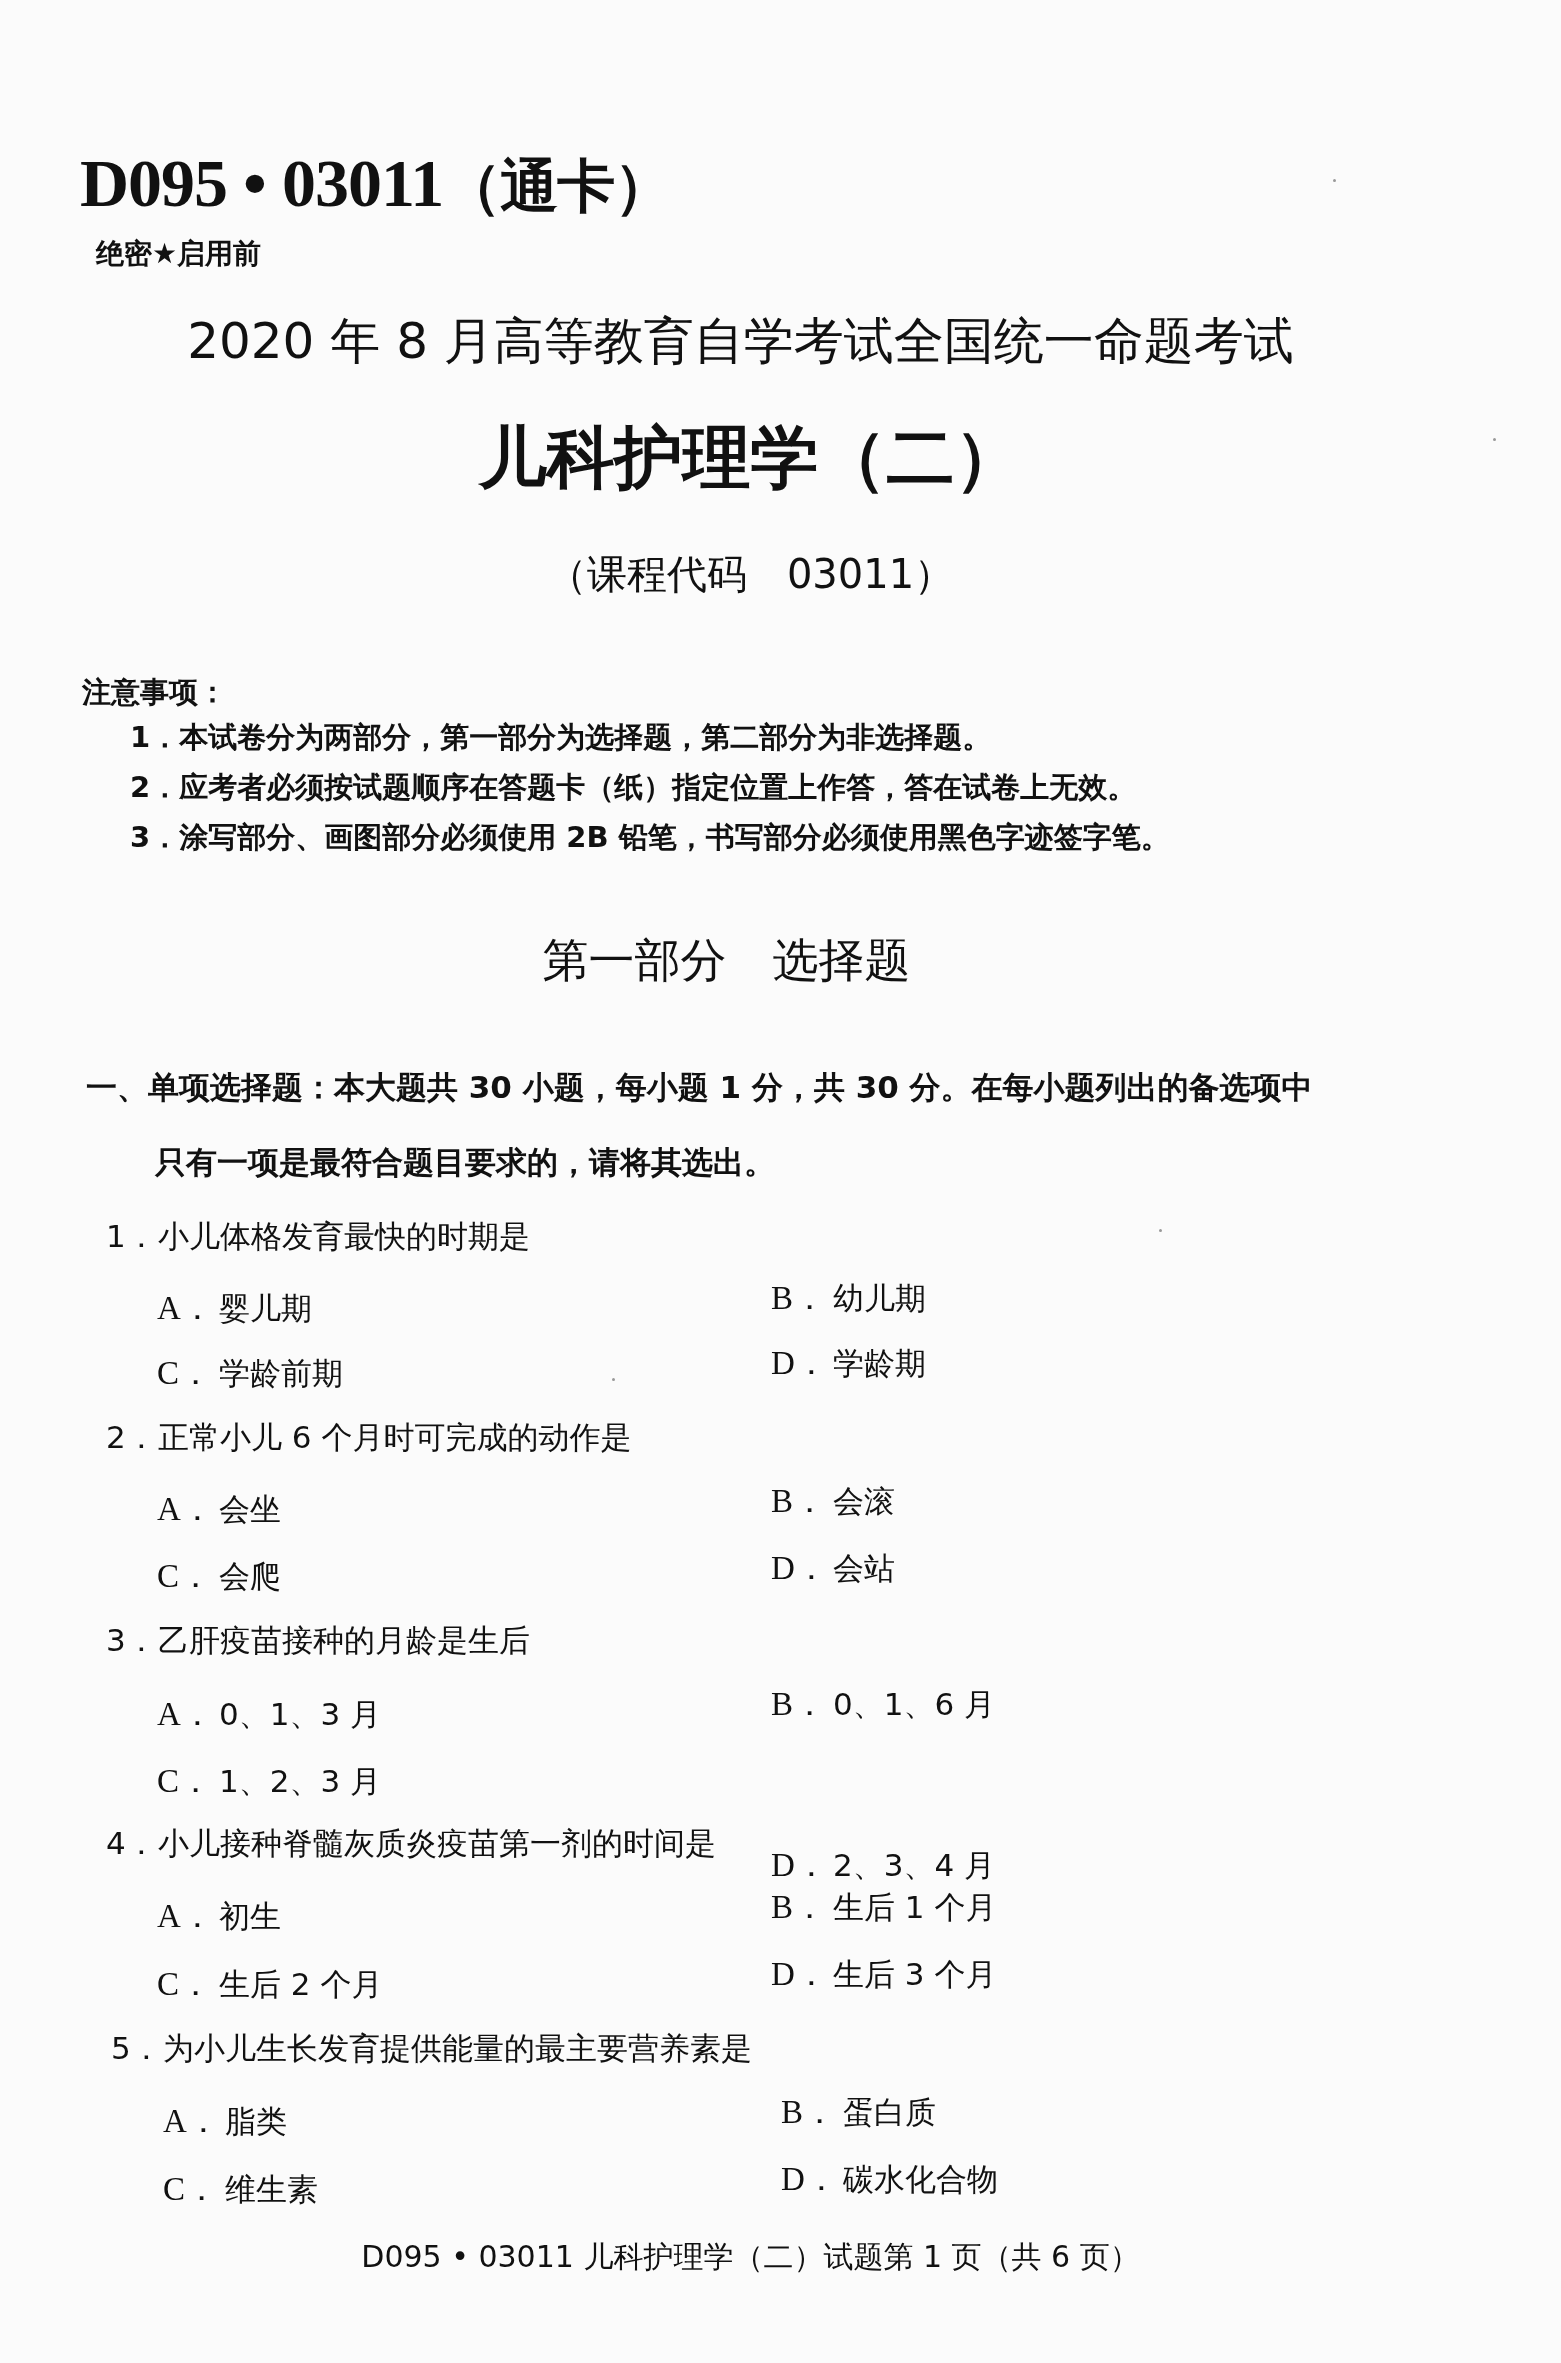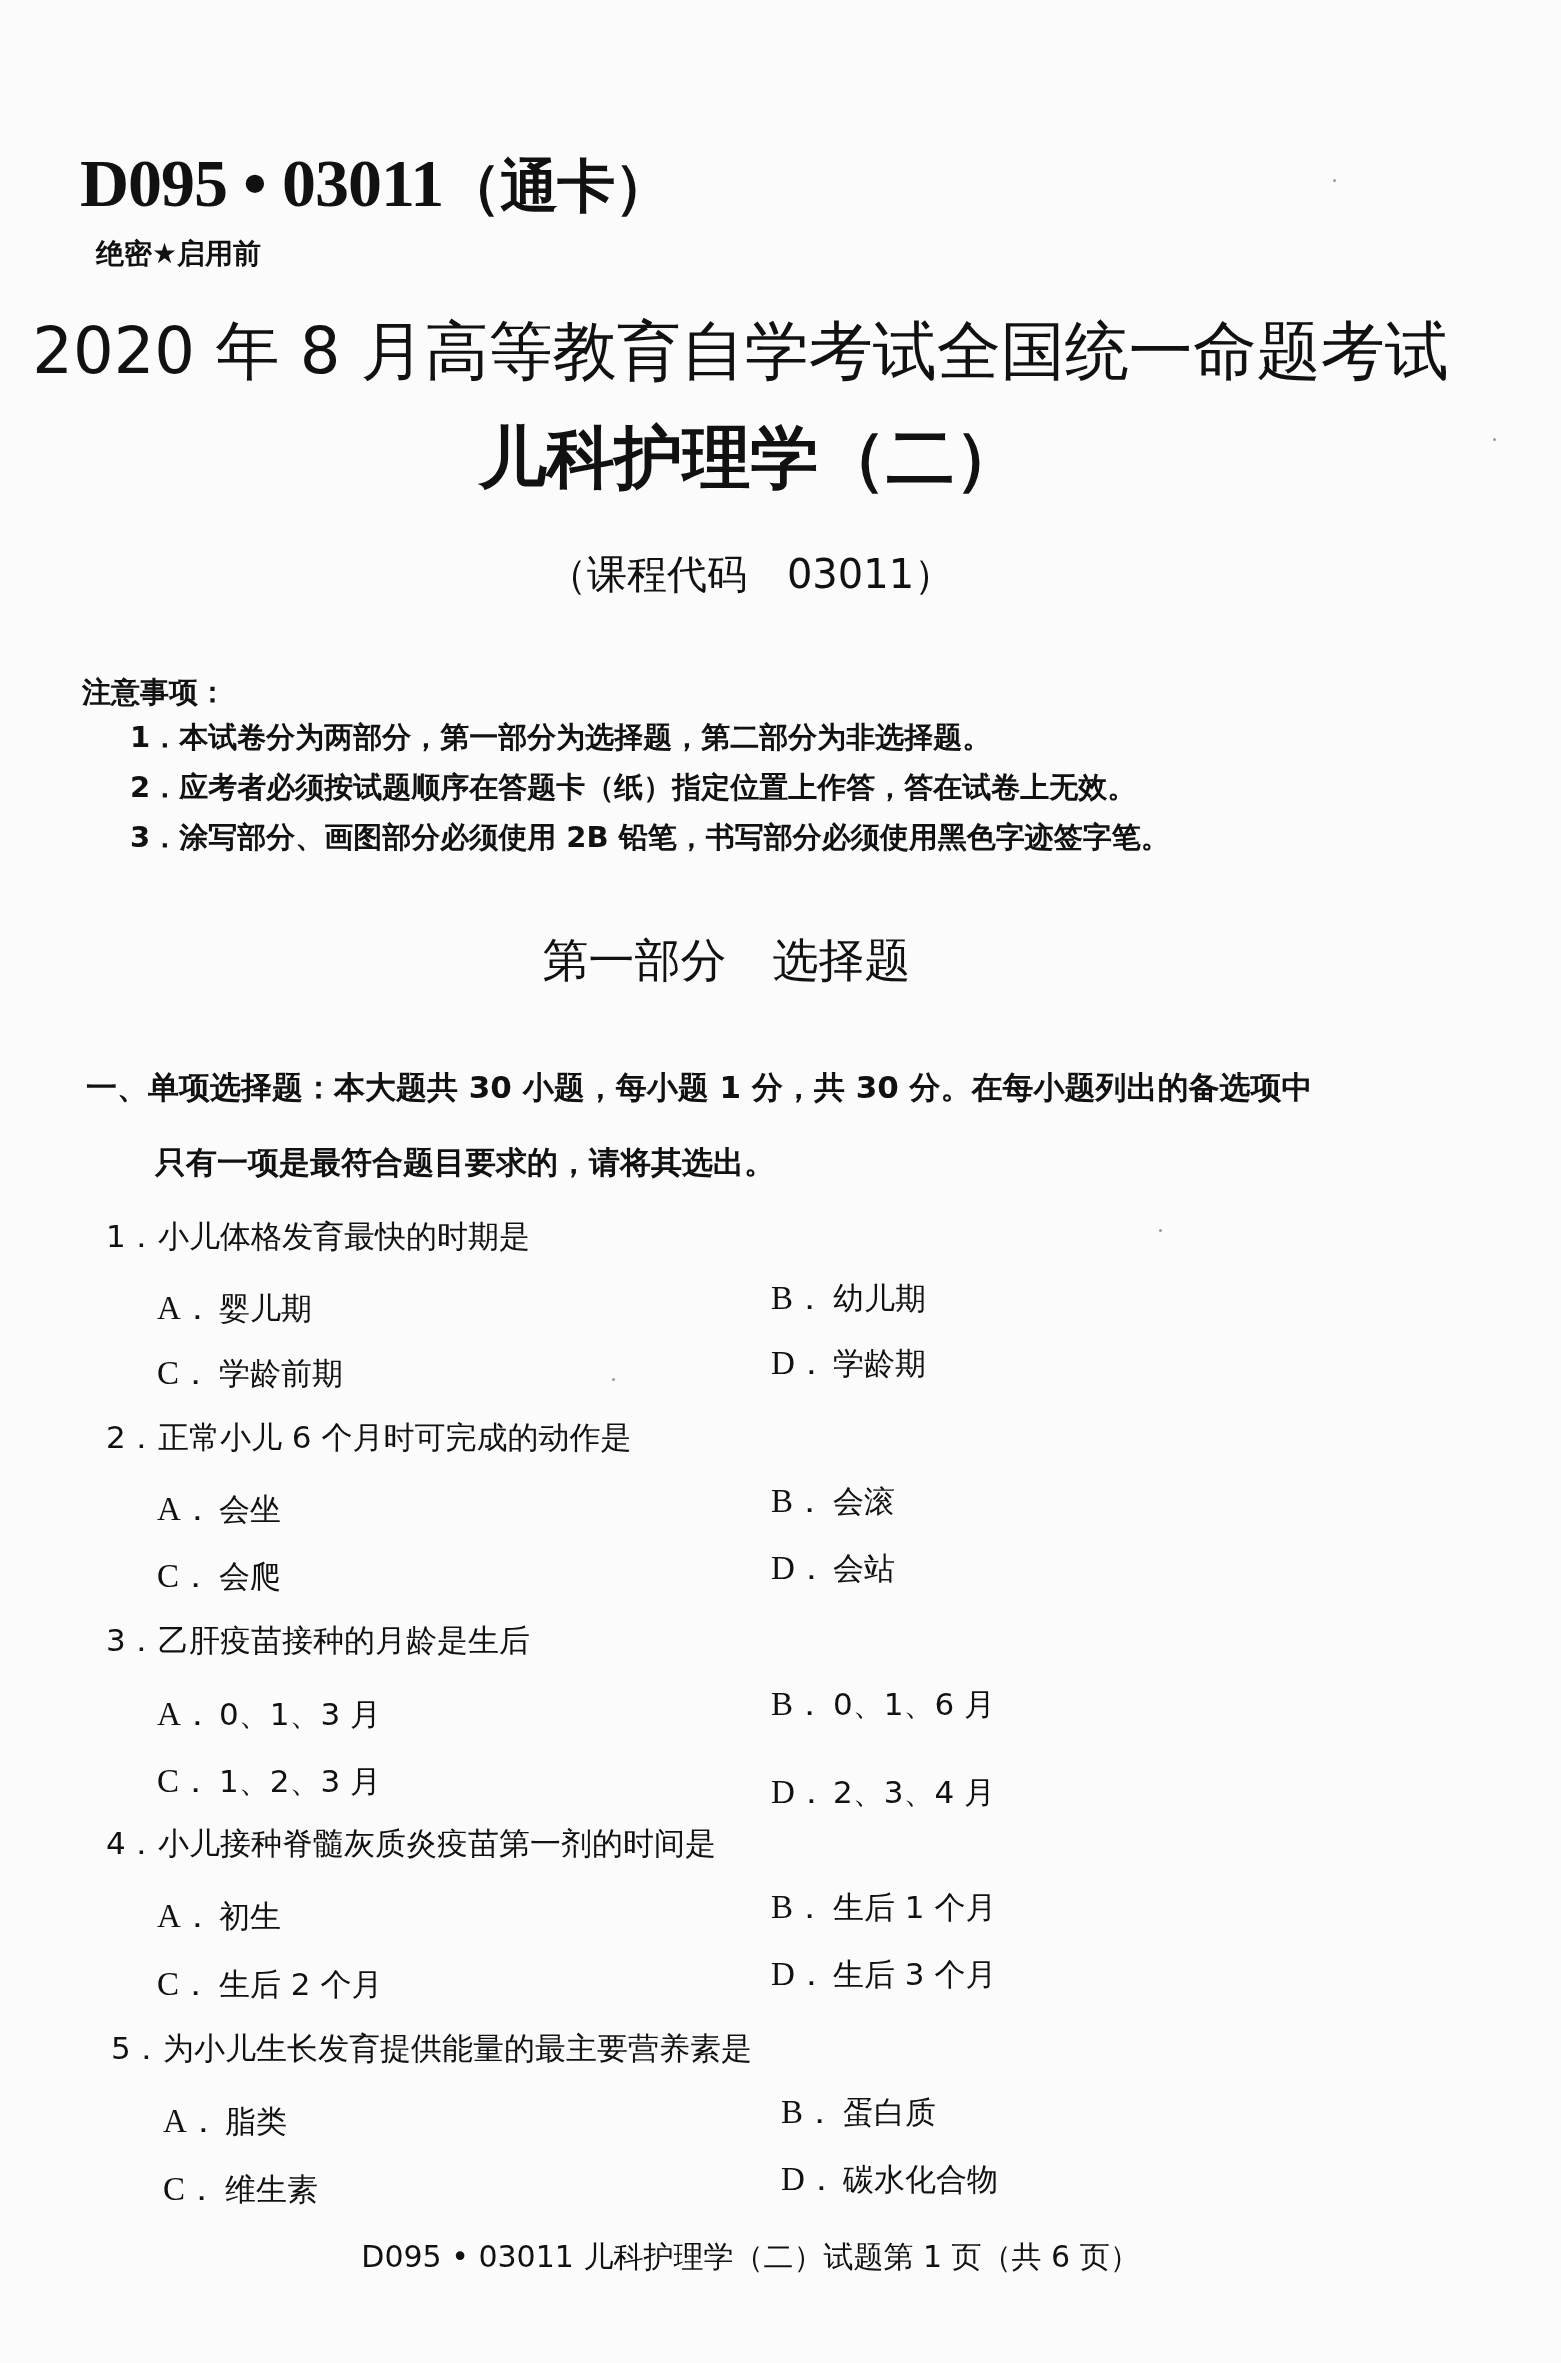--- a/index.html
+++ b/index.html
@@ -10,21 +10,21 @@
     font-family: "DejaVu Sans", "Liberation Sans", sans-serif;
   }
   .abs { position: absolute; white-space: nowrap; }
   .code-header {
     left: 80px; top: 149px;
     font-family: "Liberation Serif", "DejaVu Serif", serif;
     font-weight: bold; font-size: 68px; letter-spacing: -1px; line-height: 1;
   }
   .code-header .cn { font-family: Liberation Serif, serif; font-weight: bold; font-size: 58px; }
   .secret { left: 80px; top: 235px; font-size: 28px; font-weight: bold; margin-left: 16px; }
-  .exam-title { left: 0; width: 1561px; text-align: center; top: 308px; font-size: 64px; padding-right: 80px; box-sizing: border-box; }
+  .exam-title { left: 0; width: 1561px; text-align: center; top: 308px; font-size: 50px; padding-right: 80px; box-sizing: border-box; }
   .course-title { left: 0; width: 1561px; text-align: center; top: 413px; font-size: 68px; font-weight: bold; padding-right: 60px; box-sizing: border-box; }
   .course-code { left: 0; width: 1561px; text-align: center; top: 547px; font-size: 40px; padding-right: 60px; box-sizing: border-box; }
   .notes-head { left: 82px; top: 673px; font-size: 29px; font-weight: bold; }
   .note { left: 82px; font-size: 29px; font-weight: bold; margin-left: 48px; }
   .part-heading { left: 0; width: 1561px; text-align: center; top: 930px; font-size: 46px; padding-right: 108px; box-sizing: border-box; }
   .section-instr { left: 86px; font-size: 31px; font-weight: bold; }
   .q-stem { left: 106px; font-size: 31px; }
   .q-stem .num { display: inline-block; width: 52px; }
   .opt { font-size: 31px; }
   .opt .letter { display: inline-block; width: 62px; font-family: "Liberation Serif", serif; font-size: 33px; }
@@ -70,21 +70,21 @@
 <div class="abs opt optB" style="top:1479px"><span class="letter">B．</span><span>会滚</span></div>
 <div class="abs opt optC" style="top:1554px"><span class="letter">C．</span><span>会爬</span></div>
 <div class="abs opt optD" style="top:1546px"><span class="letter">D．</span><span>会站</span></div>
 
 <div class="abs q-stem" style="top:1620px">
   <span class="num">3．</span><span>乙肝疫苗接种的月龄是生后</span>
 </div>
 <div class="abs opt optA" style="top:1692px"><span class="letter">A．</span><span>0、1、3 月</span></div>
 <div class="abs opt optB" style="top:1682px"><span class="letter">B．</span><span>0、1、6 月</span></div>
 <div class="abs opt optC" style="top:1759px"><span class="letter">C．</span><span>1、2、3 月</span></div>
-<div class="abs opt optD" style="top:1770px"><span class="letter">D．</span><span>2、3、4 月</span></div>
+<div class="abs opt optD" style="top:1843px"><span class="letter">D．</span><span>2、3、4 月</span></div>
 
 <div class="abs q-stem" style="top:1823px">
   <span class="num">4．</span><span>小儿接种脊髓灰质炎疫苗第一剂的时间是</span>
 </div>
 <div class="abs opt optA" style="top:1894px"><span class="letter">A．</span><span>初生</span></div>
 <div class="abs opt optB" style="top:1885px"><span class="letter">B．</span><span>生后 1 个月</span></div>
 <div class="abs opt optC" style="top:1962px"><span class="letter">C．</span><span>生后 2 个月</span></div>
 <div class="abs opt optD" style="top:1952px"><span class="letter">D．</span><span>生后 3 个月</span></div>
 
 <div class="abs q-stem" style="top:2028px; left:111px">

